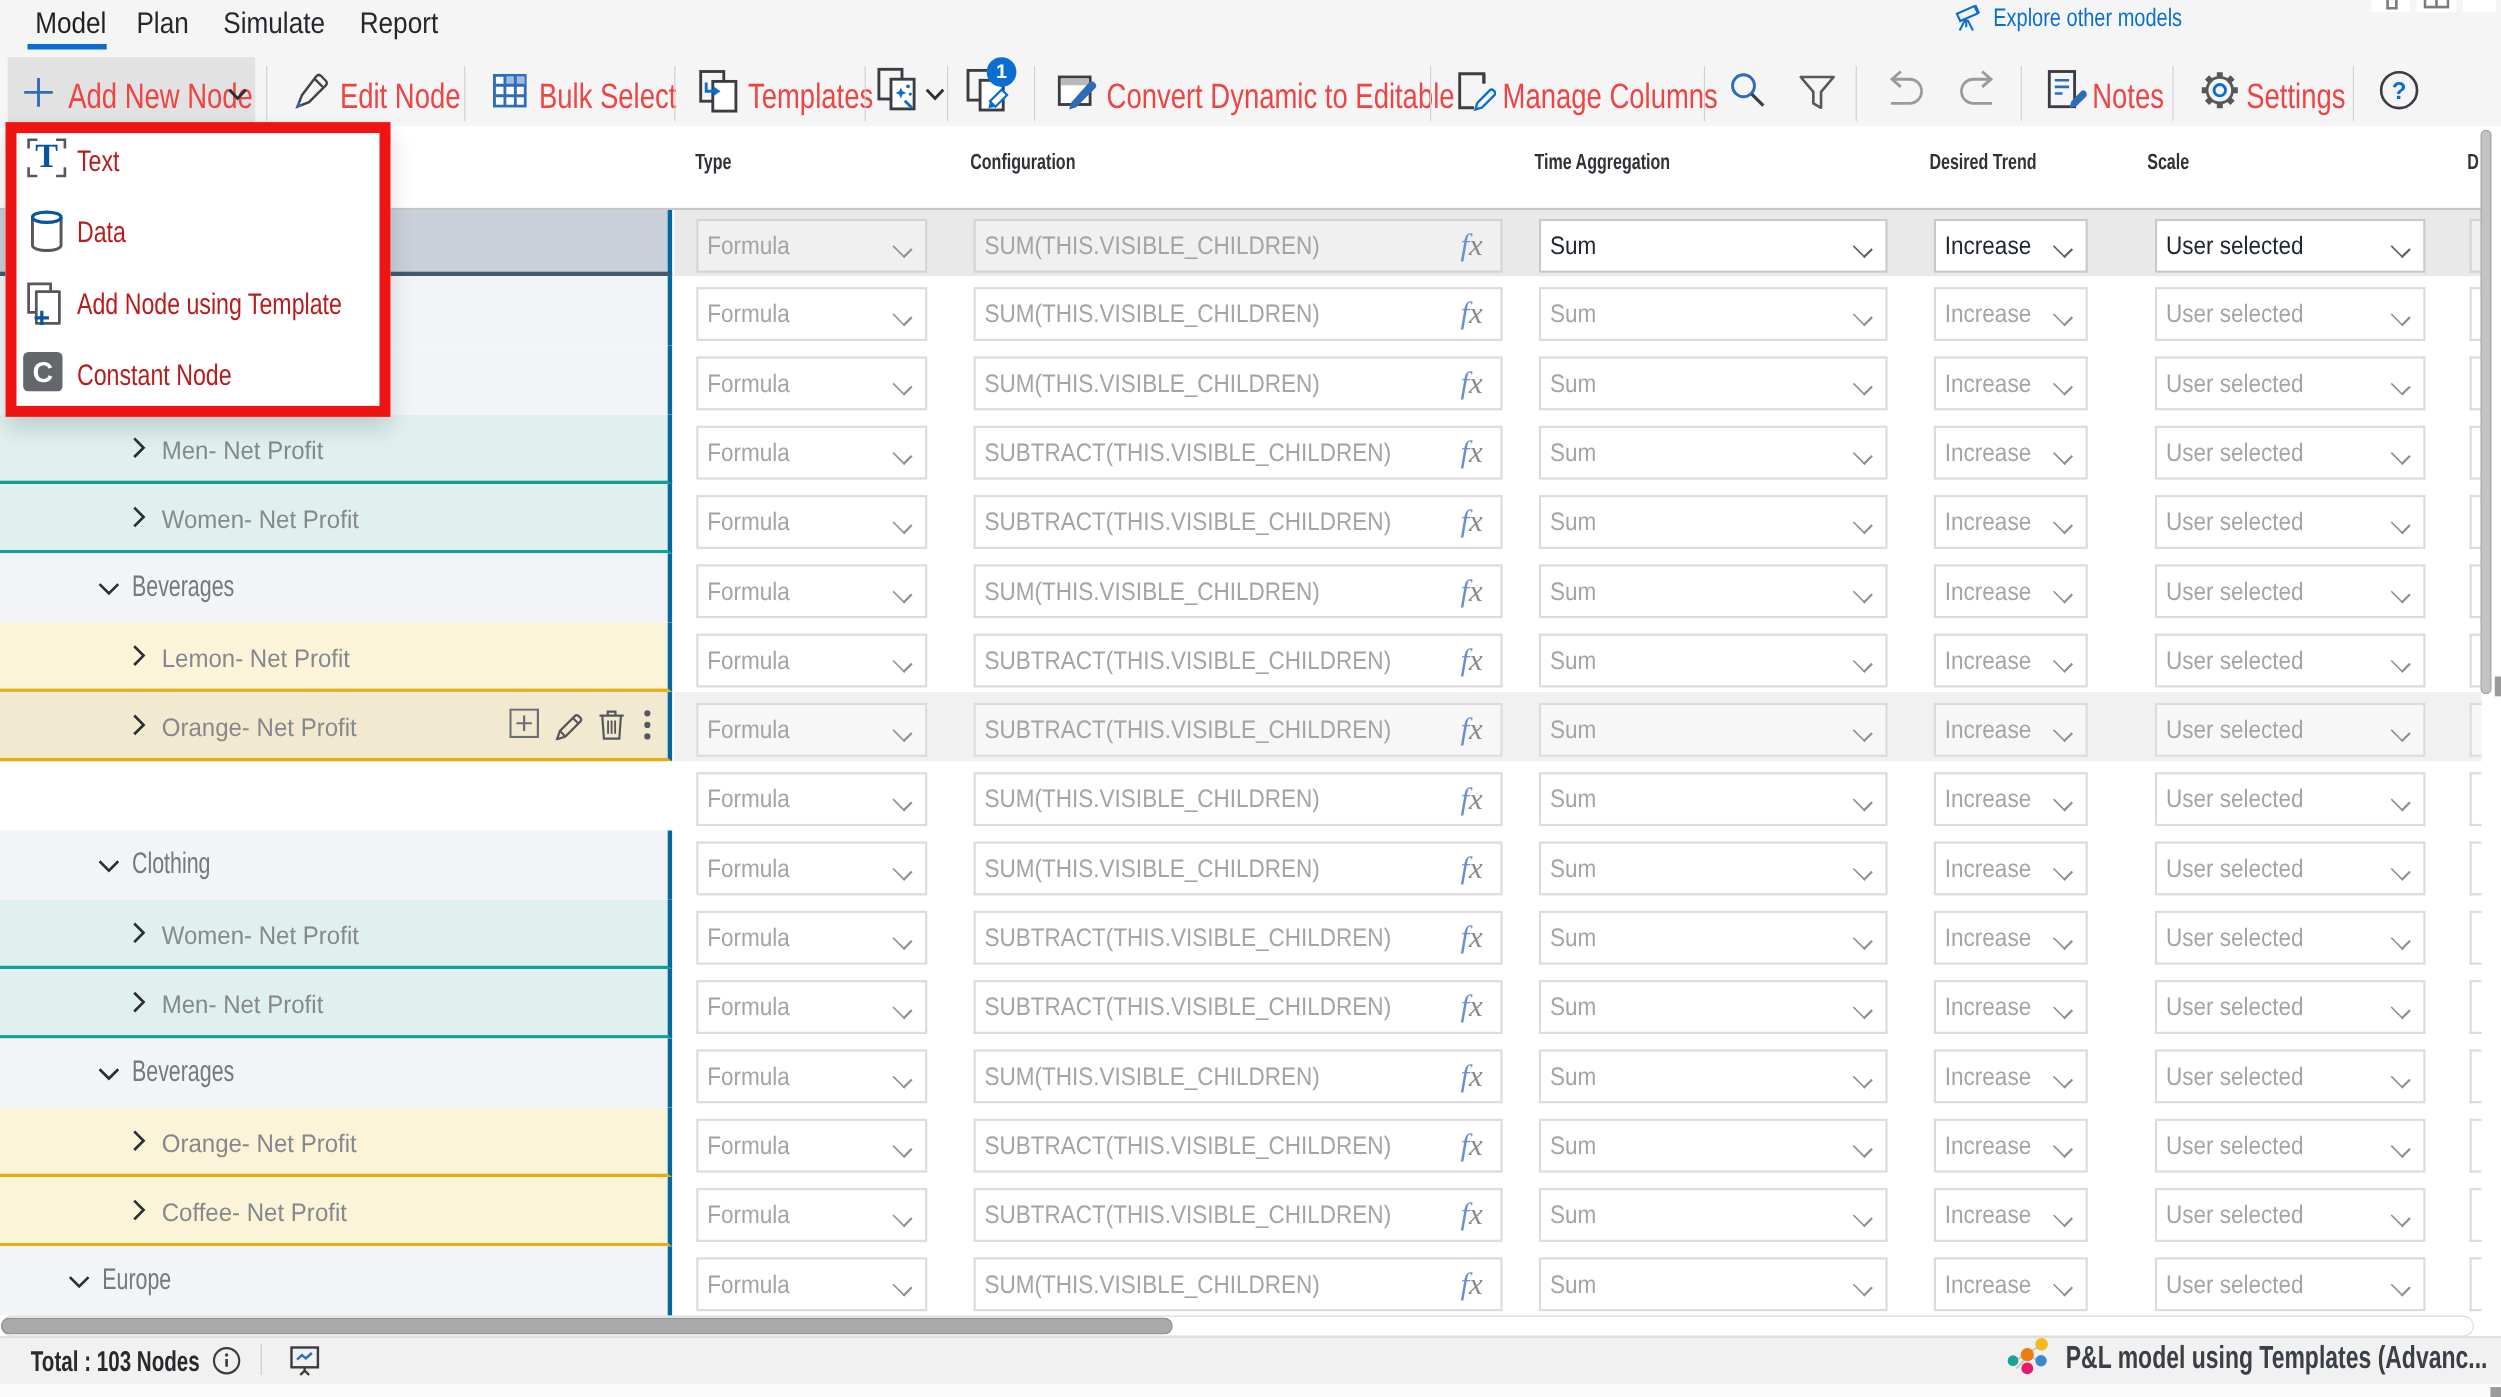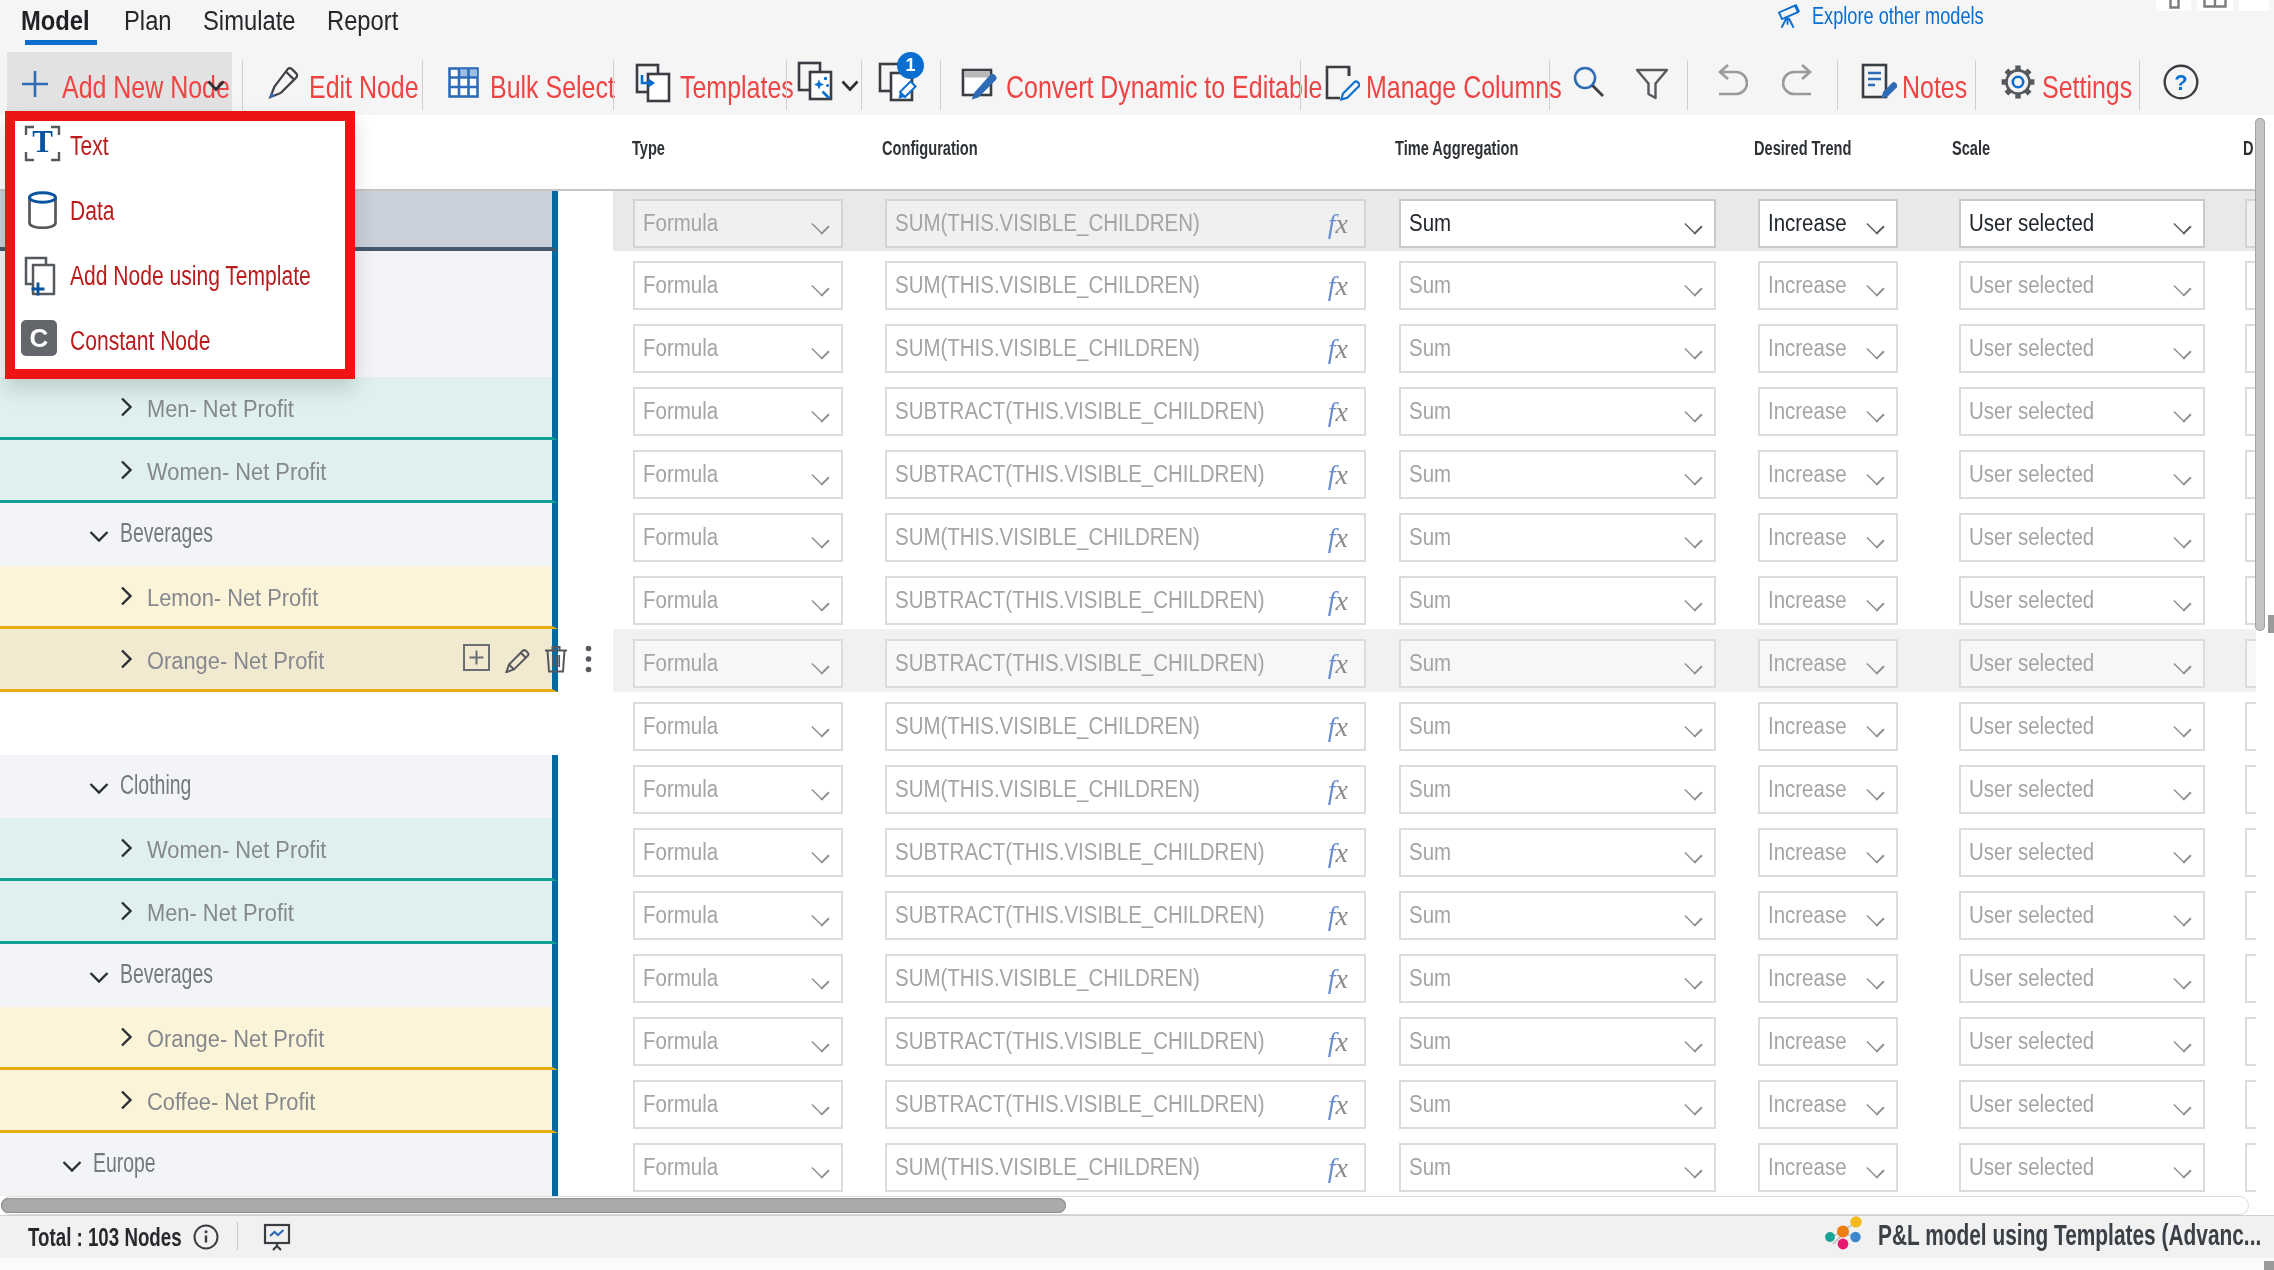--- a/index.html
+++ b/index.html
@@ -19,21 +19,21 @@
 .tbtxt{position:absolute;top:69px;font-size:32px;color:#ef4444}
 .tbtxt u{transform:scaleX(.78)}
 .tbsep{position:absolute;top:60px;width:1px;height:50px;background:#cfcfcf}
 .tbi{position:absolute}
 
 #thead{position:absolute;left:0;top:115px;width:2274px;height:76px;background:#fff;border-bottom:2px solid #c6c6c6}
 .hl{position:absolute;top:22px;font-size:20px;font-weight:700;color:#2e3236}
 .hl u{transform:scaleX(.73)}
 
 .row{position:absolute;left:0;width:2274px}
-.lc{position:absolute;left:0;top:0;width:558px;height:100%;border-right:6px solid #0369a1}
+.lc{position:absolute;left:0;top:0;width:611px;height:100%;border-right:4px solid #0369a1}
 .rc{position:absolute;left:613px;top:0;width:1661px;height:100%}
 .lc-sel{background:#c9d0da;border-bottom:4px solid #44596e}
 .lc-plain{background:#f2f4f7}
 .lc-teal{background:#dff0ee;border-bottom:3px solid #12a096}
 .lc-yel{background:#fcf4d9;border-bottom:3px solid #e6ae10}
 .lc-yelh{background:#f2e9d1;border-bottom:3px solid #e6ae10}
 .tch{position:absolute;top:50%}
 .tlab{position:absolute;top:50%;font-size:27px;white-space:nowrap}
 .leaf{color:#85888c;font-size:23px;margin-top:-11px}
 .leaf u{transform:scaleX(.95)}
@@ -79,21 +79,21 @@
 <div id="top"></div>
 <span class="wpatch" style="left:2156px;width:35px"></span>
 <span class="wpatch" style="left:2197px;width:36px"></span>
 <span class="wpatch" style="left:2239px;width:30px"></span>
 <svg class="abs" style="left:2169px;top:0" width="11" height="9" viewBox="0 0 11 9">
       <path d="M1.5 0v7.5h8V0" fill="#fff" stroke="#7c7c7c" stroke-width="2.4"></path>
     </svg>
 <svg class="abs" style="left:2203px;top:0" width="24" height="8" viewBox="0 0 24 8">
       <path d="M1.5 0v6.5h21V0M12 0v6" fill="none" stroke="#7c7c7c" stroke-width="2.4"></path>
     </svg>
-<span class="tab" style="left:21px;font-weight:700;color:#1f2125"><u>Model</u></span>
+<span class="tab" style="left:32px;font-weight:400;color:#1f2125"><u>Model</u></span>
 <span class="tab" style="left:124px"><u>Plan</u></span>
 <span class="tab" style="left:203px"><u>Simulate</u></span>
 <span class="tab" style="left:327px"><u>Report</u></span>
 <div id="tabu"></div>
 <span class="abs" style="left:1776px;top:3px"><svg width="27" height="27" viewBox="0 0 27 27">
         <path d="M3 9.5L19 2.6l2.9 6.6L6 16.1z" fill="none" stroke="#0a6ed1" stroke-width="1.9"></path>
         <path d="M19.8 1.6l3.3 7.4" stroke="#0a6ed1" stroke-width="1.9"></path>
         <path d="M10.3 15.3l-4.8 9.4M12.8 15.3l4.8 9.4M11.5 13.8v8" stroke="#0a6ed1" stroke-width="1.9"></path>
       </svg></span>
 <span id="explore"><u>Explore other models</u></span>

